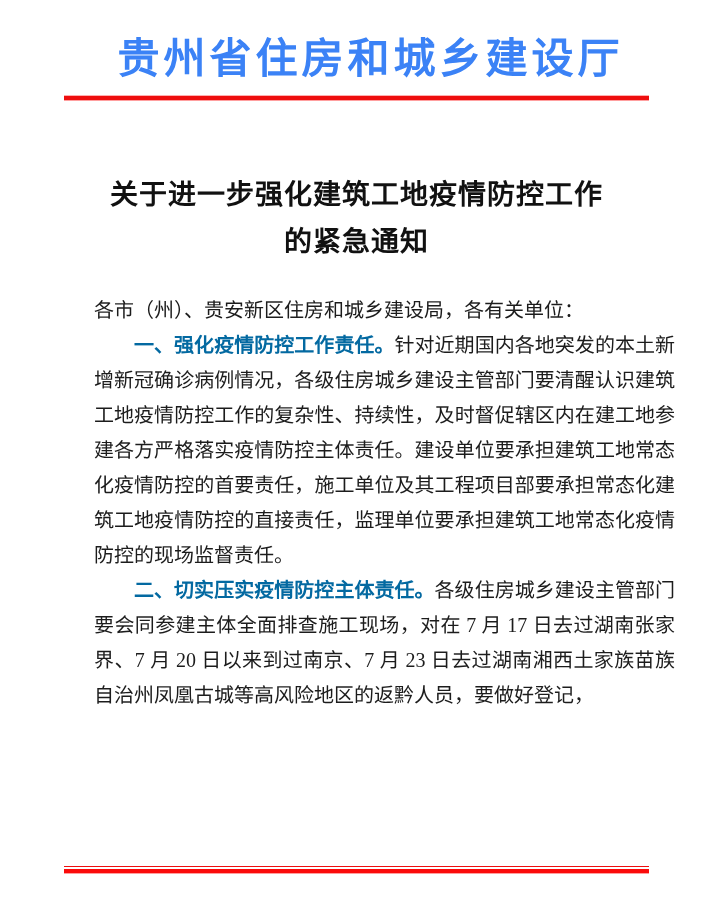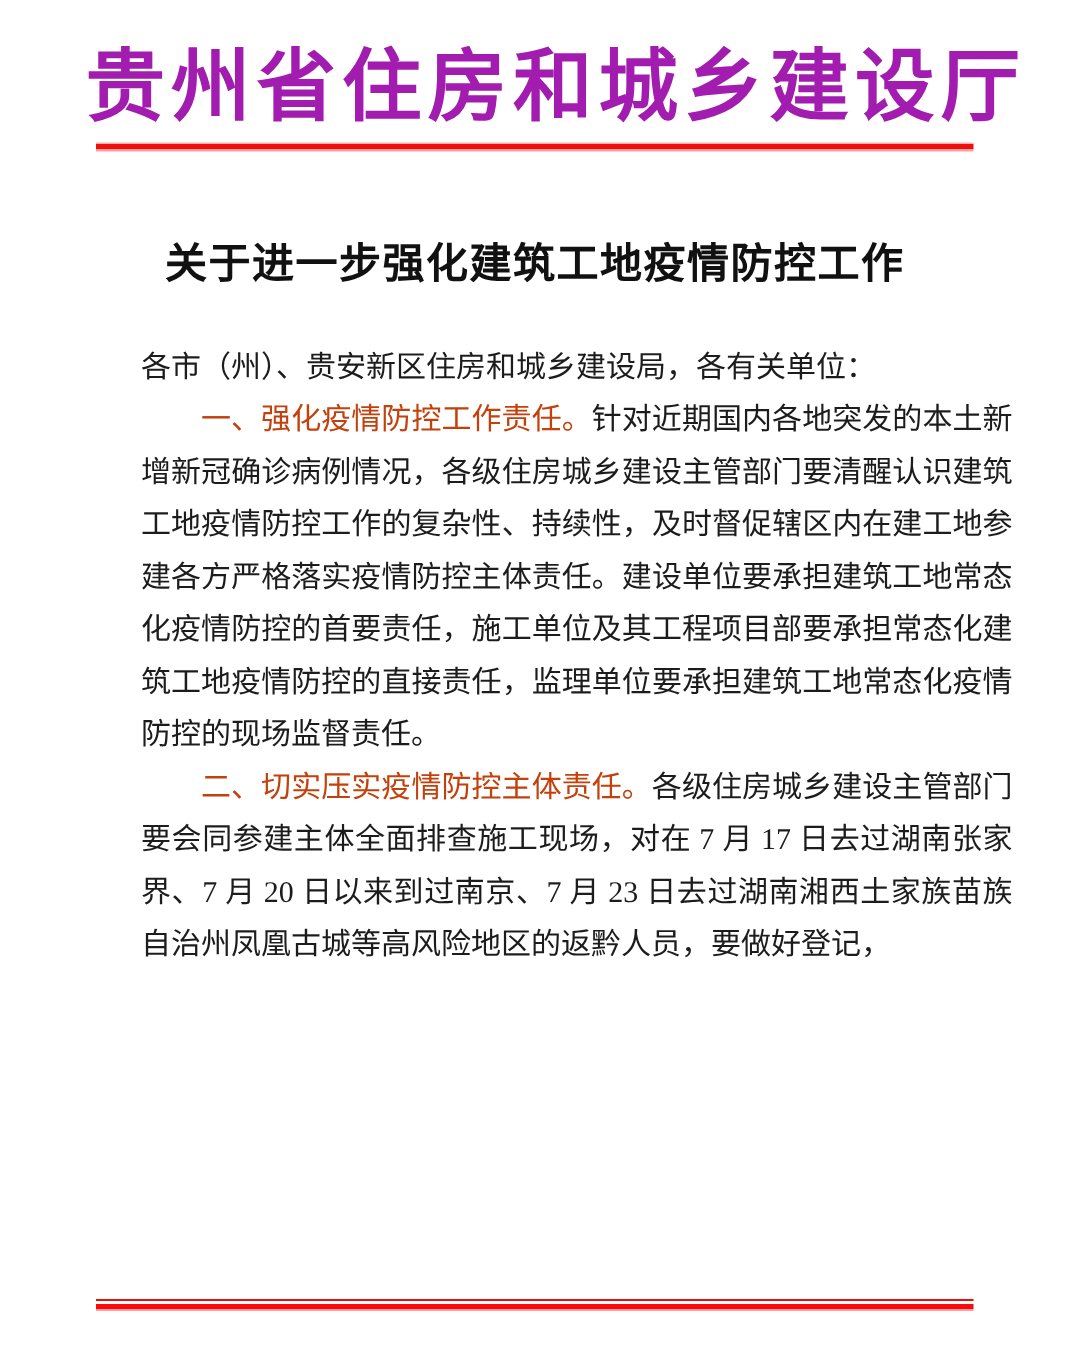--- a/index.html
+++ b/index.html
@@ -15,65 +15,65 @@
     background: #ffffff;
     overflow: hidden;
     font-family: "Liberation Serif", "DejaVu Serif", serif;
   }
   
   .letterhead {
     padding-top: 30px;
     text-align: center;
   }
   .agency {
-    color: #a21caf;
-    font-size: 53px;
+    color: #3b82f6;
+    font-size: 42px;
     line-height: 58px;
     font-weight: bold;
     letter-spacing: 4px;
     white-space: nowrap;
     margin-left: 28px;
   }
   .rule {
     margin-left: 64px;
     margin-right: 64px;
   }
   .rule-header {
     margin-top: 7px;
     height: 6px;
     background: linear-gradient(
       #ffb0b0 0px, #ffb0b0 1px,
       #ee0e0e 1px, #ee0e0e 4.5px,
       #ff9f9f 4.5px, #ff9f9f 6px);
   }
   
   .doc-title {
-    margin: 52px 60px 0 60px;
+    margin: 70px 60px 0 60px;
     text-align: center;
     color: #111111;
     font-size: 28px;
     line-height: 47px;
     font-weight: bold;
     letter-spacing: 1px;
   }
   .title-line { display: block; }
   
   .body-text {
     margin: 28px 38px 0 94px;
     color: #1c1c1c;
     font-size: 20px;
     line-height: 35px;
     text-align: justify;
   }
   .body-text p { margin: 0; }
   .para { text-indent: 2em; }
   .lead {
     font-family: "Liberation Sans", "DejaVu Sans", sans-serif;
-    font-weight: normal;
-    color: #c2410c;
+    font-weight: bold;
+    color: #0369a1;
   }
   
   .rule-footer {
     position: absolute;
     top: 866px;
     left: 64px;
     right: 64px;
     margin: 0;
     height: 8px;
     background: linear-gradient(
@@ -88,20 +88,21 @@
 
 <div class="page">
 
   <header class="letterhead">
     <div class="agency">贵州省住房和城乡建设厅</div>
     <div class="rule rule-header"></div>
   </header>
 
   <h1 class="doc-title">
     <span class="title-line">关于进一步强化建筑工地疫情防控工作</span>
+    <span class="title-line">的紧急通知</span>
   </h1>
 
   <main class="body-text">
     <p class="salutation">各市（州）、贵安新区住房和城乡建设局，各有关单位：</p>
 
 
     <p class="para"><strong class="lead">一、强化疫情防控工作责任。</strong><span>针对近期国内各地突发的本土新增新冠确诊病例情况，各级住房城乡建设主管部门要清醒认识建筑工地疫情防控工作的复杂性、持续性，及时督促辖区内在建工地参建各方严格落实疫情防控主体责任。建设单位要承担建筑工地常态化疫情防控的首要责任，施工单位及其工程项目部要承担常态化建筑工地疫情防控的直接责任，监理单位要承担建筑工地常态化疫情防控的现场监督责任。</span></p>
 
     <p class="para"><strong class="lead">二、切实压实疫情防控主体责任。</strong><span>各级住房城乡建设主管部门要会同参建主体全面排查施工现场，对在 7 月 17 日去过湖南张家界、7 月 20 日以来到过南京、7 月 23 日去过湖南湘西土家族苗族自治州凤凰古城等高风险地区的返黔人员，要做好登记，</span></p>
   </main>

